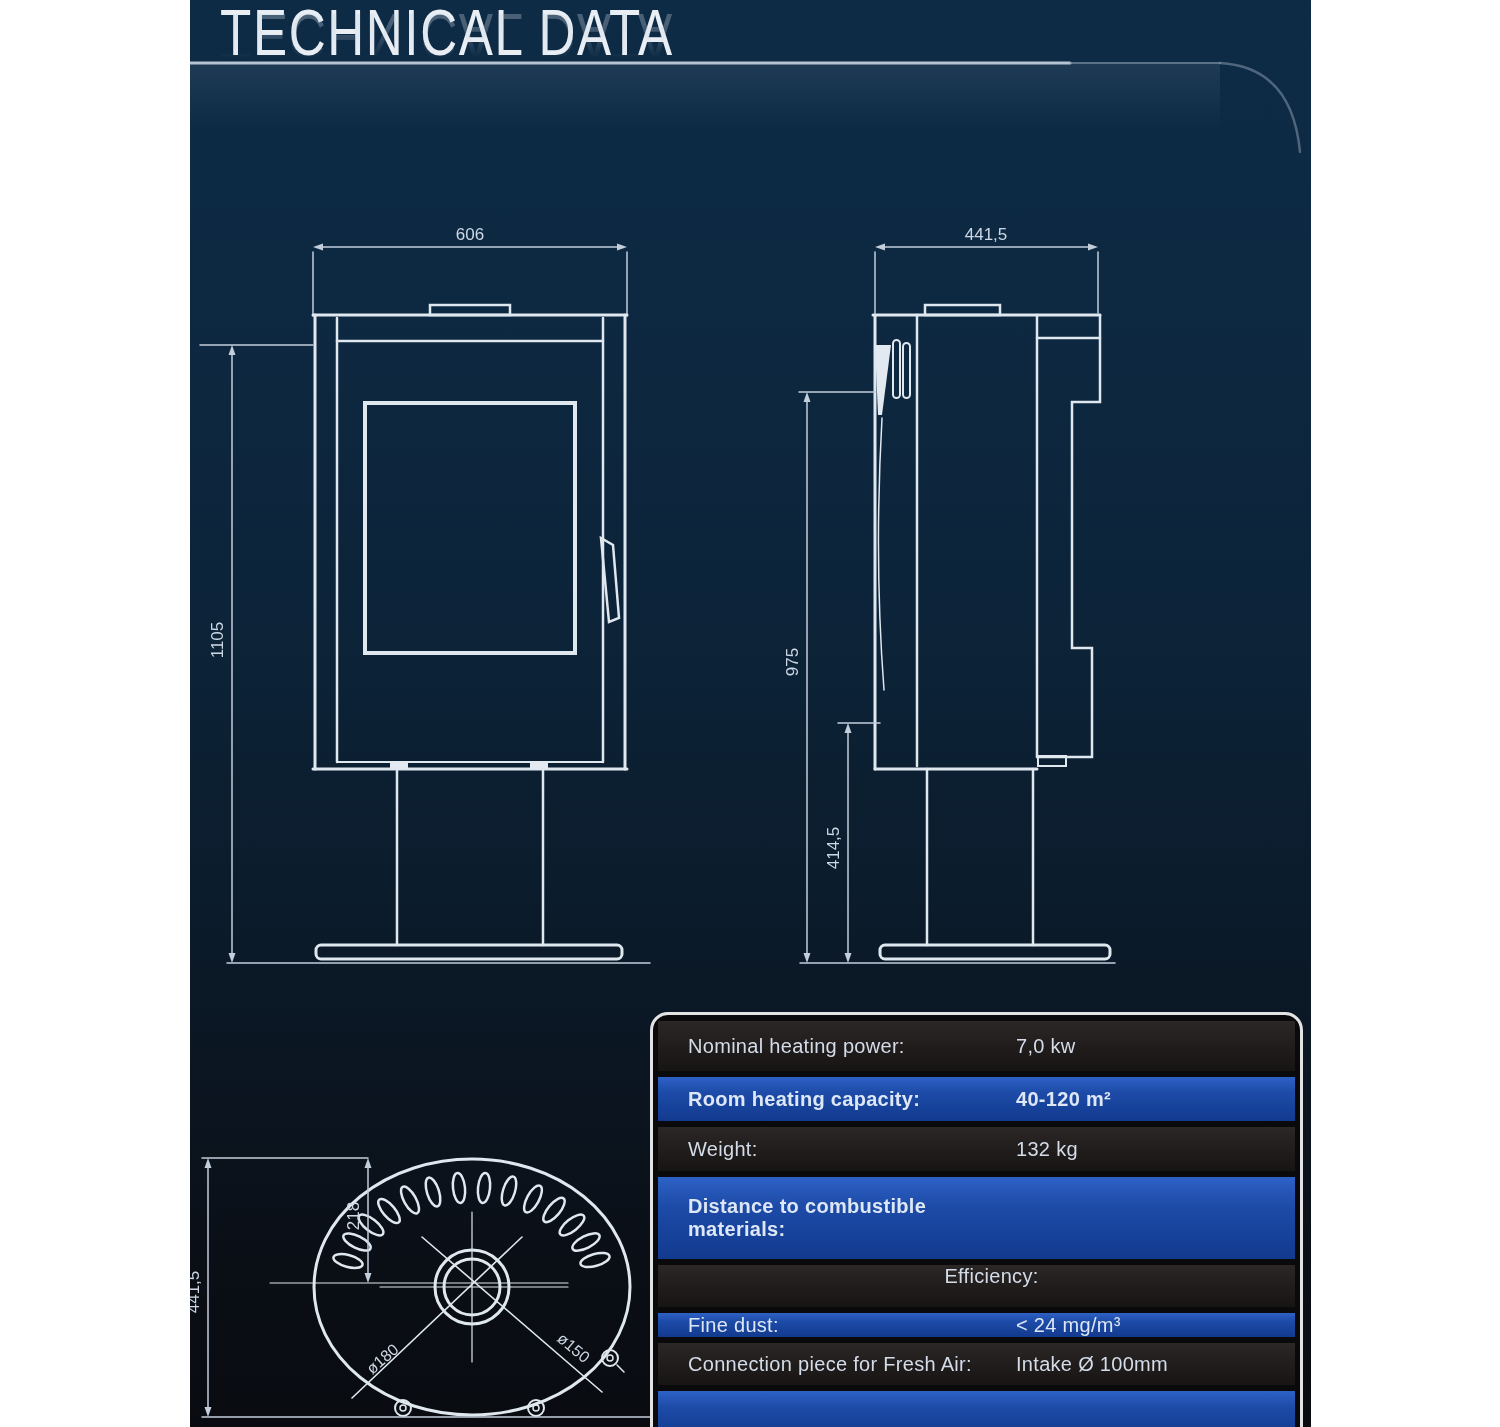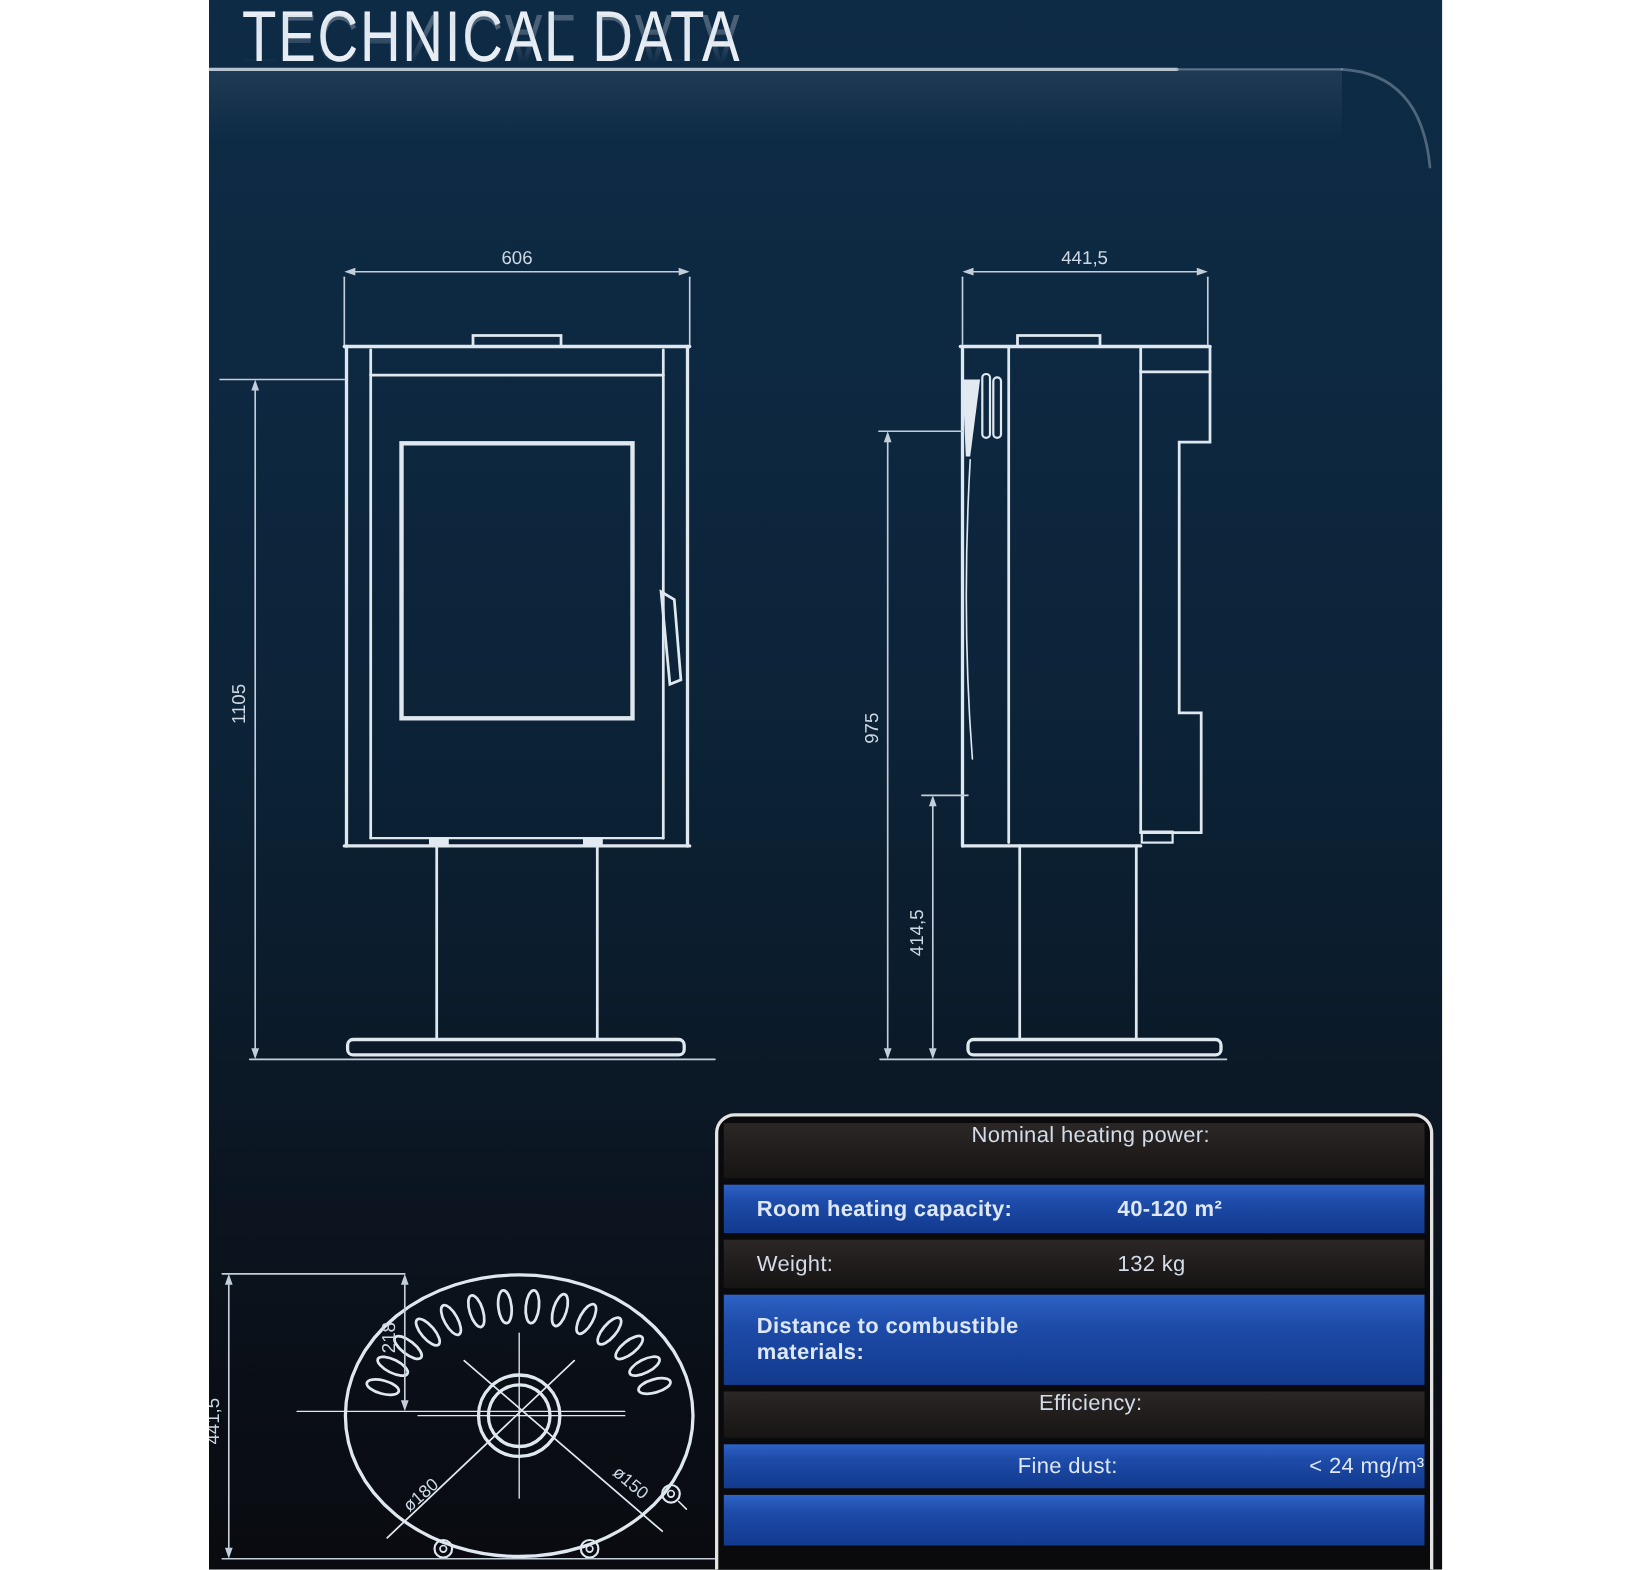--- a/index.html
+++ b/index.html
@@ -40,22 +40,22 @@
     display:flex;flex-direction:column;gap:6px;
   }
   .spec-row{
     display:flex;align-items:center;flex:0 0 auto;
     color:#d3dce8;font-size:20px;letter-spacing:0.3px;
   }
   .spec-row.dark{background:linear-gradient(180deg,#2b2727 0%,#201c1c 55%,#171414 100%);}
   .spec-row.blue{background:linear-gradient(180deg,#2e62c6 0%,#1d4ba8 35%,#123a8e 100%);color:#dde7f5;}
   .spec-label{flex:0 0 358px;padding-left:30px;box-sizing:border-box;}
   .spec-value{flex:1 1 auto;white-space:pre-line;line-height:31px;}
-  .r1{height:50px;flex-direction:column;} .r2{height:44px;font-weight:bold;} .r3{height:44px;} .r4{height:82px;font-weight:bold;}
-  .r5{height:42px;flex-direction:column;} .r6{height:40px;text-align:right;} .r7{height:42px;} .r8{height:46px;}
+  .r1{height:50px;} .r2{height:44px;font-weight:bold;} .r3{height:44px;} .r4{height:82px;font-weight:bold;}
+  .r5{height:42px;flex-direction:column;} .r6{height:24px;} .r7{height:42px;} .r8{height:46px;}
 </style>
 </head>
 <body>
 
 <div class="content">
 
   <div class="title-glow"></div>
 
   <svg class="drawing-svg" width="1121" height="1427" viewBox="0 0 1121 1427">
     <g stroke="#dfe7ef" fill="none" stroke-linecap="round">
@@ -237,19 +237,23 @@
     <div class="spec-row blue r4">
       <div class="spec-label">Distance to combustible materials:</div>
     </div>
     <div class="spec-row dark r5">
       <div class="spec-label">Efficiency:</div>
     </div>
     <div class="spec-row blue r6">
       <div class="spec-label">Fine dust:</div>
       <div class="spec-value">&lt; 24 mg/m³</div>
     </div>
+    <div class="spec-row dark r7">
+      <div class="spec-label">Connection piece for Fresh Air:</div>
+      <div class="spec-value">Intake Ø 100mm</div>
+    </div>
     <div class="spec-row blue r8">
       <div class="spec-label"></div>
       <div class="spec-value"></div>
     </div>
   </div>
 
 </div>
 
 </body></html>

